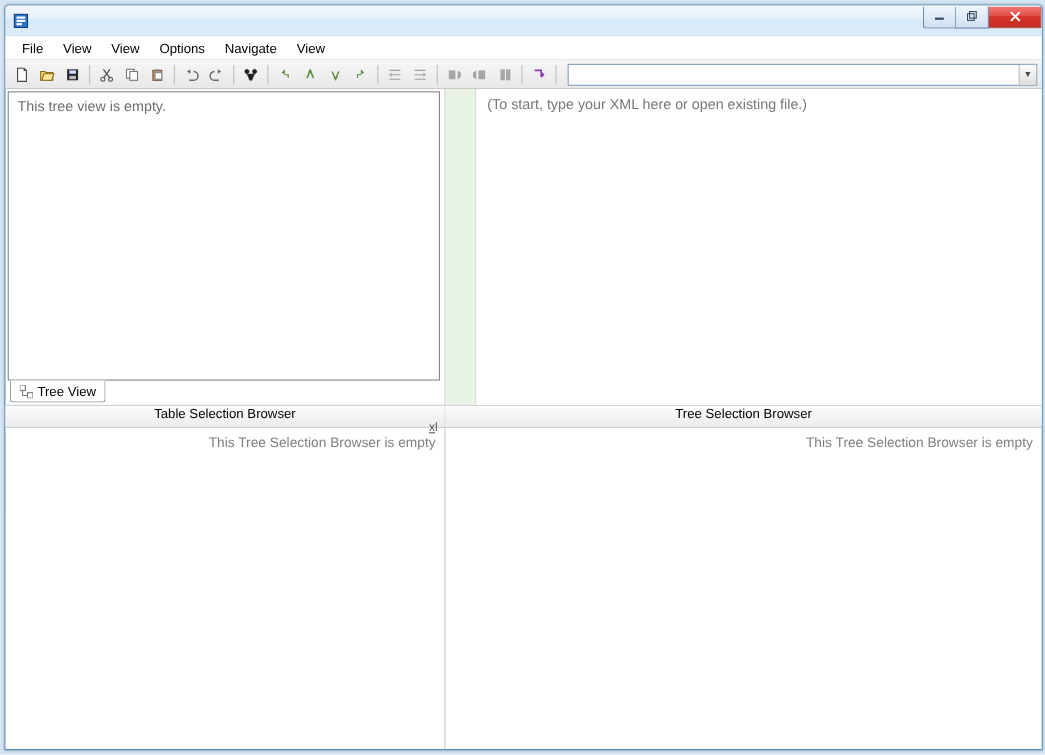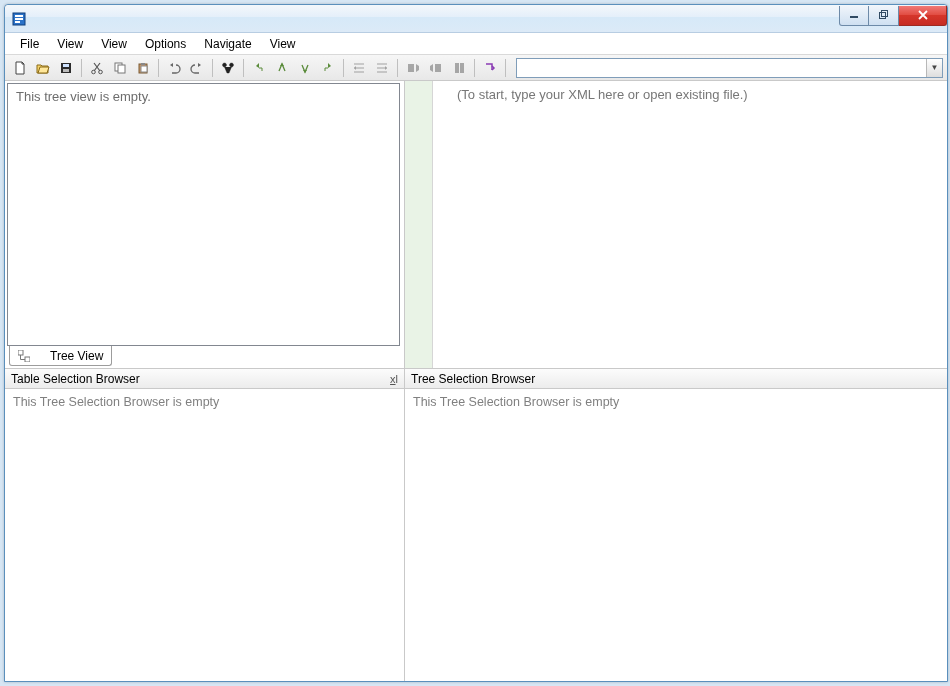--- a/index.html
+++ b/index.html
@@ -152,39 +152,39 @@
     padding:0 4px;
     gap:0;
   }
   .tab {
     height:20px;
     border:1px solid #9c9c9c;
     border-top:none;
     background:#fff;
     display:flex; align-items:center;
     padding:0 8px;
-    gap:20px;
+    gap:4px;
     cursor:pointer;
     font-size:12px;
     border-bottom-left-radius:3px;
     border-bottom-right-radius:3px;
   }
   .tab+.tab { margin-left:4px; }
   .right-pane {
     flex:1;
     display:flex;
   }
   .gutter {
     width:28px;
     background:#e9f3e6;
     border-right:1px solid #d6d6d6;
   }
   .editor {
     flex:1;
-    padding:6px 24px;
+    padding:6px 10px;
     color:#777;
     font-size:13px;
     background:#fff;
   }
   .lower {
     flex:1;
     display:flex;
   }
   .panel {
     flex:1;
@@ -195,30 +195,32 @@
   .panel:last-child{border-right:none;}
   .panel-header {
     height:20px;
     background:linear-gradient(to bottom,#fcfcfc,#ececec);
     border-bottom:1px solid #c9c9c9;
     display:flex;
     align-items:center;
     padding:0 6px;
     font-size:12px;
     color:#000;
+    flex-direction:column;
   }
   .panel-header .ph-close{
     margin-left:auto; font-size:11px; color:#555; cursor:pointer;
     font-family:Arial;
   }
   .panel-body {
     flex:1;
     padding:6px 8px;
     color:#808080;
     font-size:12.5px;
+    text-align:right;
   }
   svg { display:block; }
 </style>
 </head>
 <body>
 
 <div class="window">
 
   <div class="titlebar">
     <span class="app-icon">

